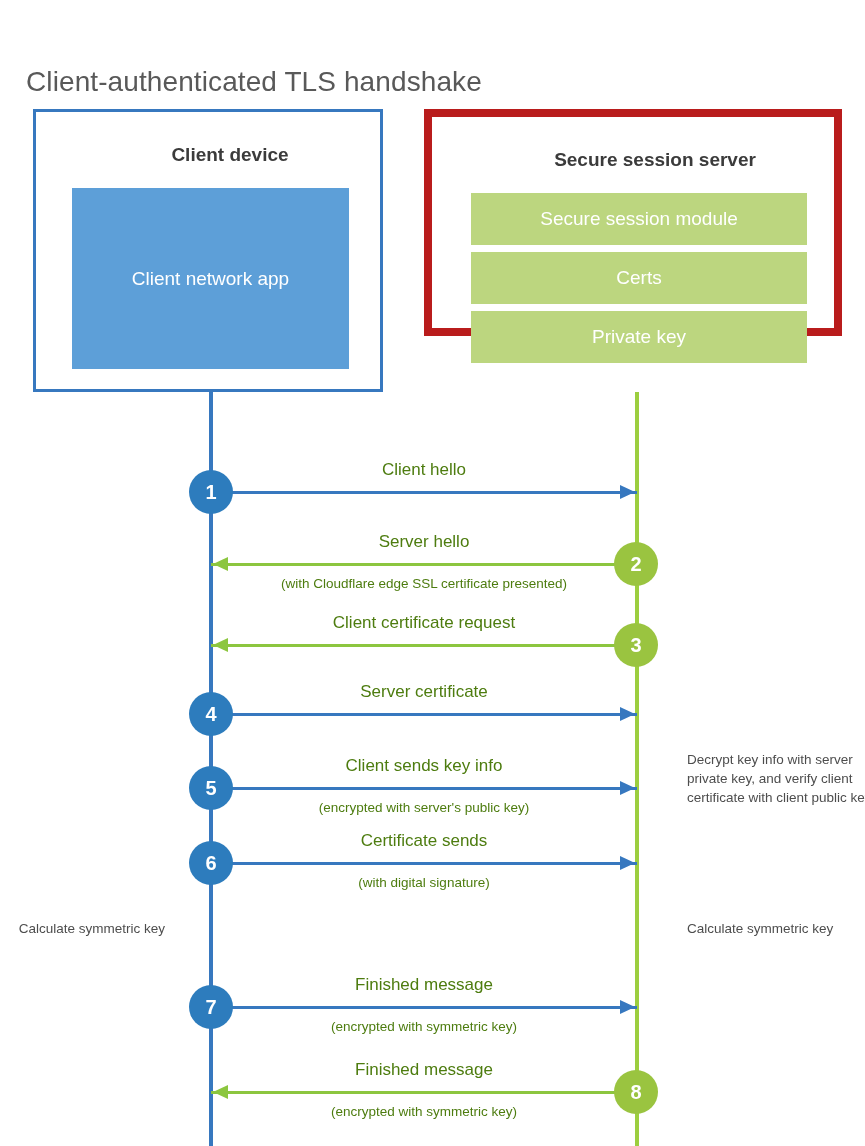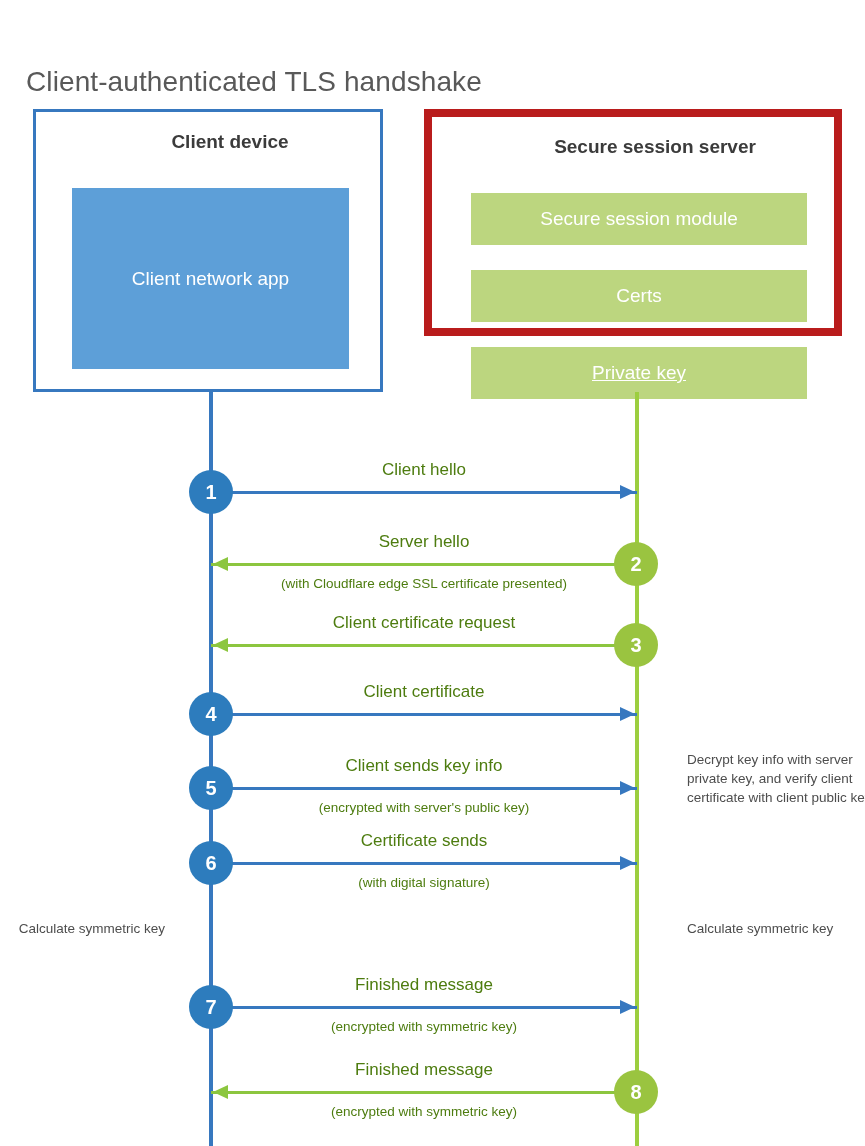--- a/index.html
+++ b/index.html
@@ -50,21 +50,21 @@
     left: 424px;
     top: 109px;
     width: 418px;
     height: 227px;
     border: 8px solid #b91c1c;
   }
   .party-title {
     position: absolute;
     left: 0;
     right: 0;
-    top: 19px;
+    top: 32px;
     text-align: center;
     font-size: 19px;
     font-weight: bold;
     color: #3b3b3b;
     padding-left: 44px;
   }
 
   .client-app {
     position: absolute;
     left: 36px;
@@ -88,23 +88,23 @@
     width: 336px;
   }
   .server-bar {
     height: 52px;
     background: #bcd67f;
     color: #ffffff;
     font-size: 19px;
     display: flex;
     align-items: center;
     justify-content: center;
-    margin-bottom: 25px;
-  }
-  .server-bar:last-child { margin-bottom: 8px; text-decoration: underline; }
+    margin-bottom: 7px;
+  }
+  .server-bar:last-child { margin-bottom: 8px; }
 
   
   .lifeline {
     position: absolute;
     width: 4px;
     top: 392px;
     height: 754px;
   }
   .lifeline.client-line { left: 209px; background: #3778bf; }
   .lifeline.server-line { left: 635px; background: #9cce3f; }
@@ -242,21 +242,21 @@
     <div class="msg-sub">(with Cloudflare edge SSL certificate presented)</div>
   </div>
 
   <div class="msg to-client" style="top:644px;">
     <div class="msg-label">Client certificate request</div>
     <div class="arrow-line"></div>
     <div class="arrow-head"></div>
   </div>
 
   <div class="msg to-server" style="top:713px;">
-    <div class="msg-label">Client certificate</div>
+    <div class="msg-label">Server certificate</div>
     <div class="arrow-line"></div>
     <div class="arrow-head"></div>
   </div>
 
   <div class="msg to-server" style="top:787px;">
     <div class="msg-label">Client sends key info</div>
     <div class="arrow-line"></div>
     <div class="arrow-head"></div>
     <div class="msg-sub">(encrypted with server's public key)</div>
   </div>

